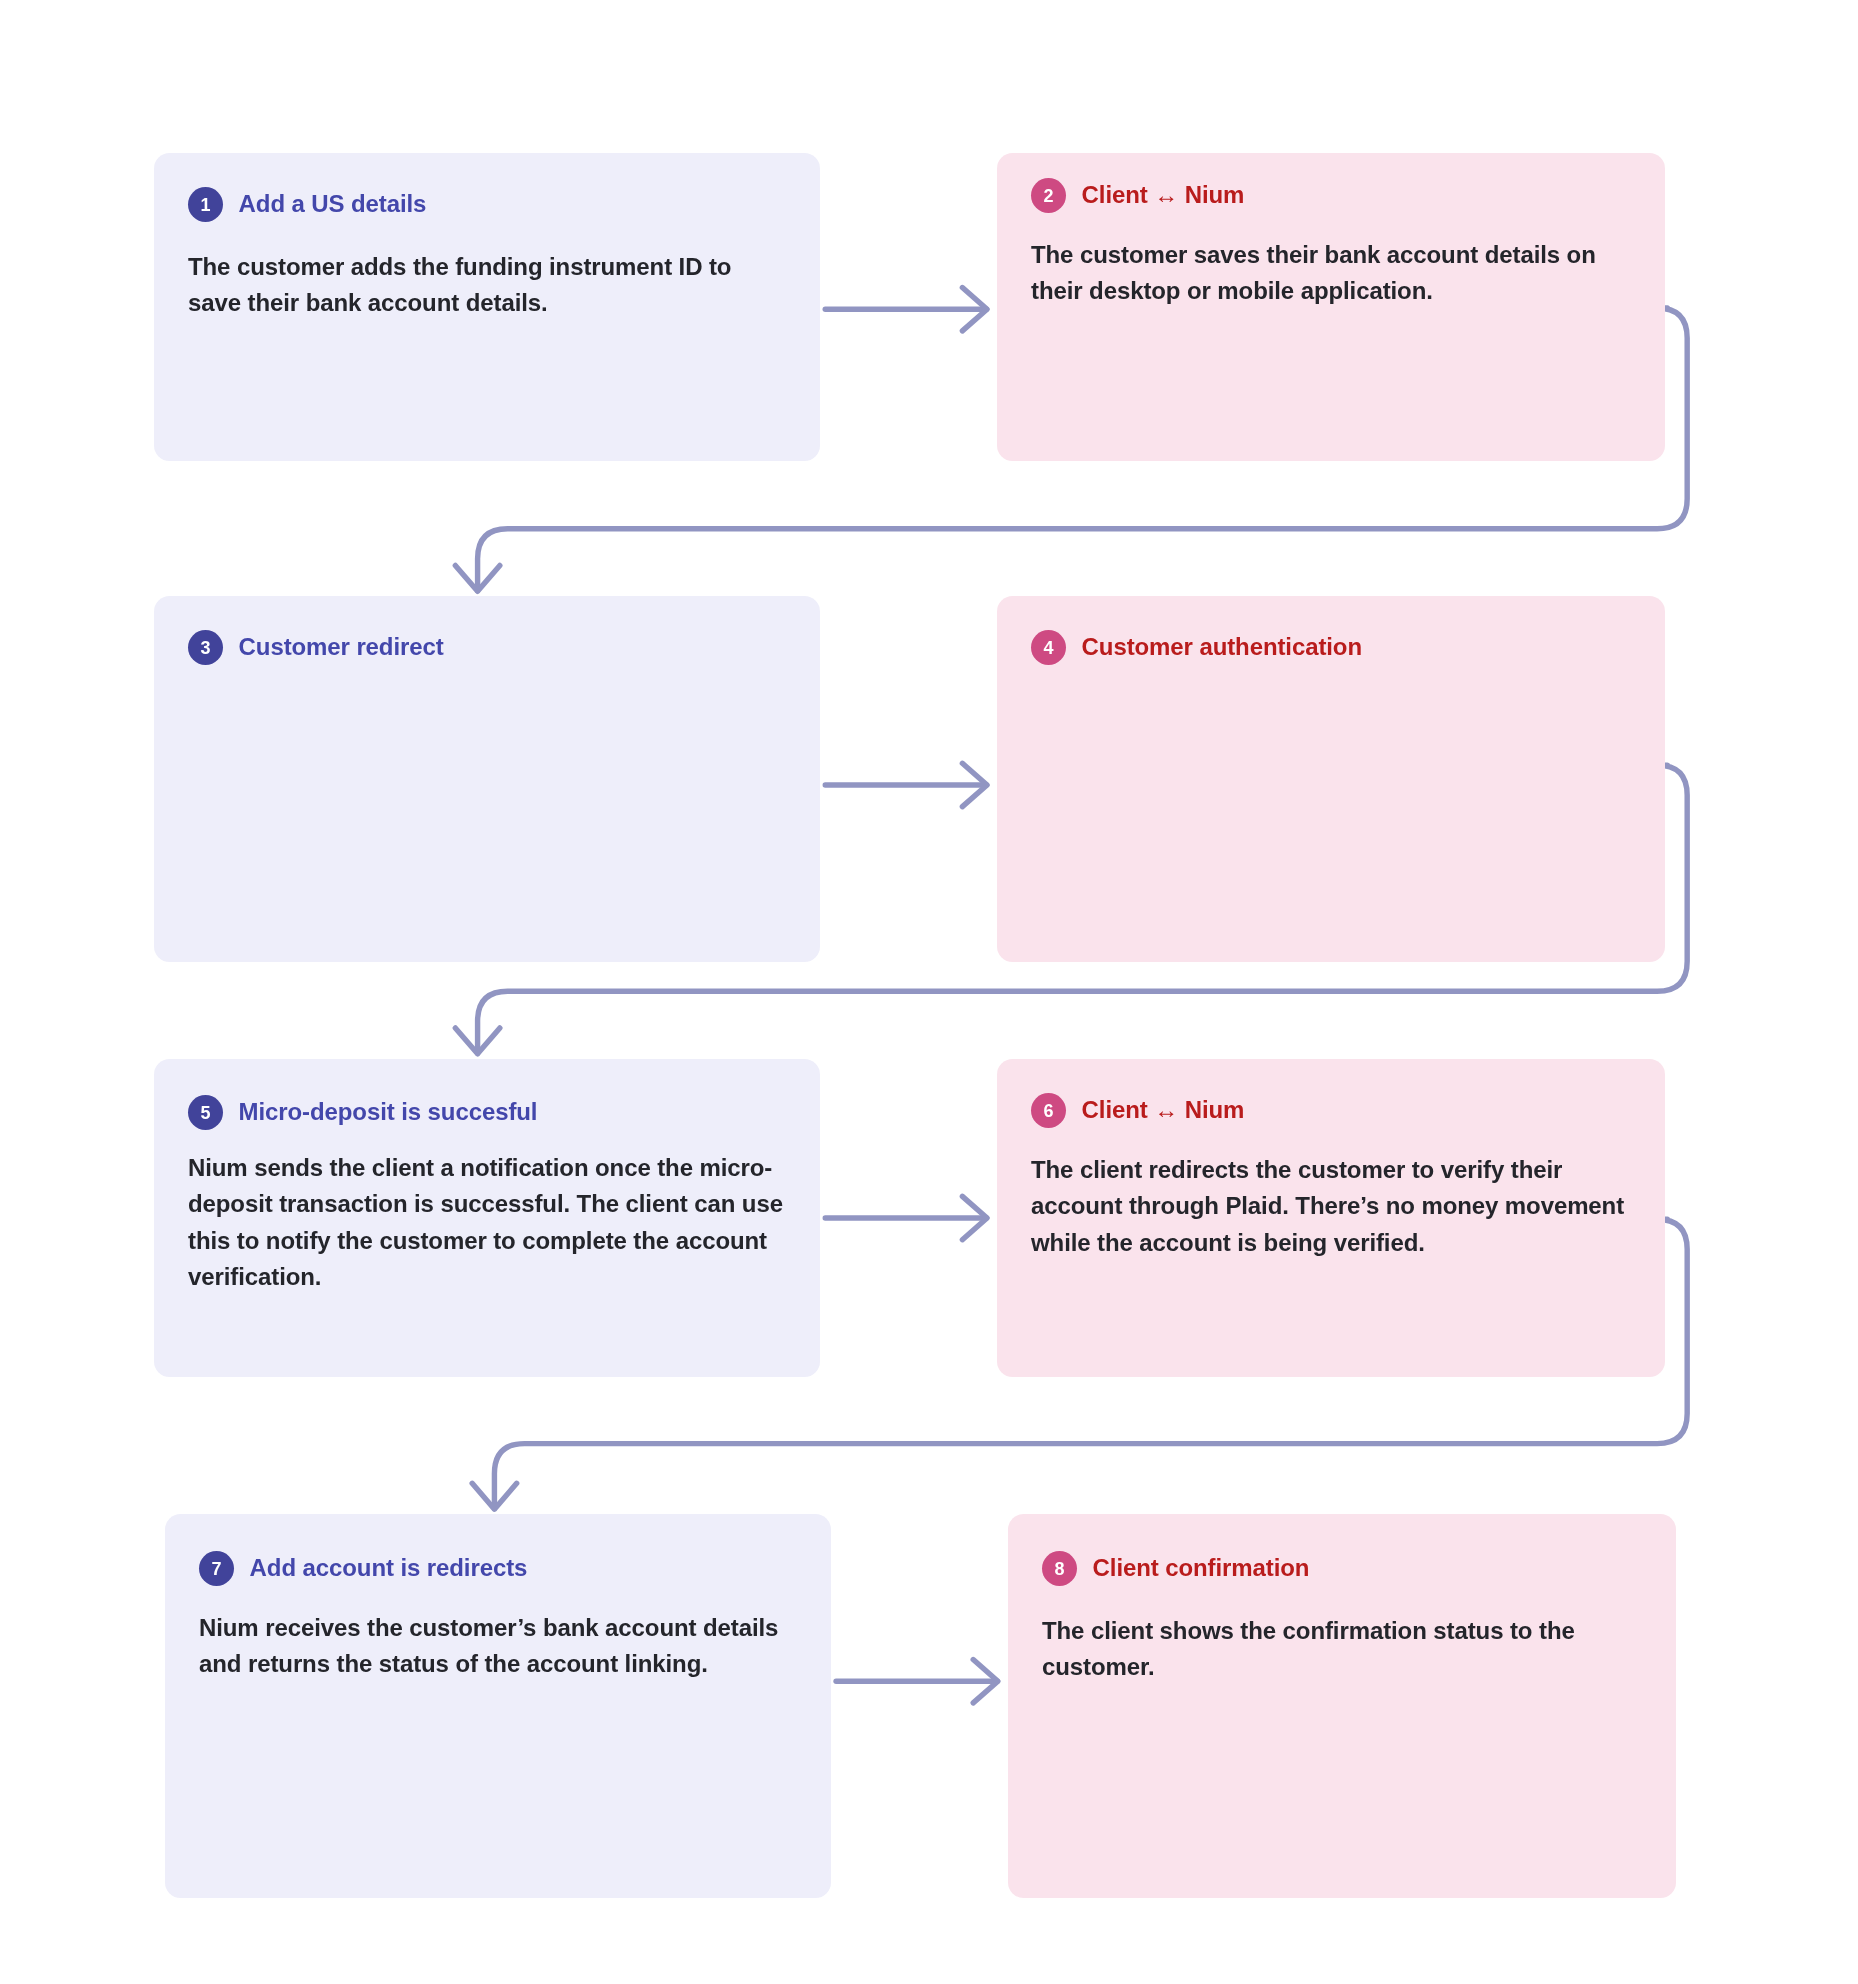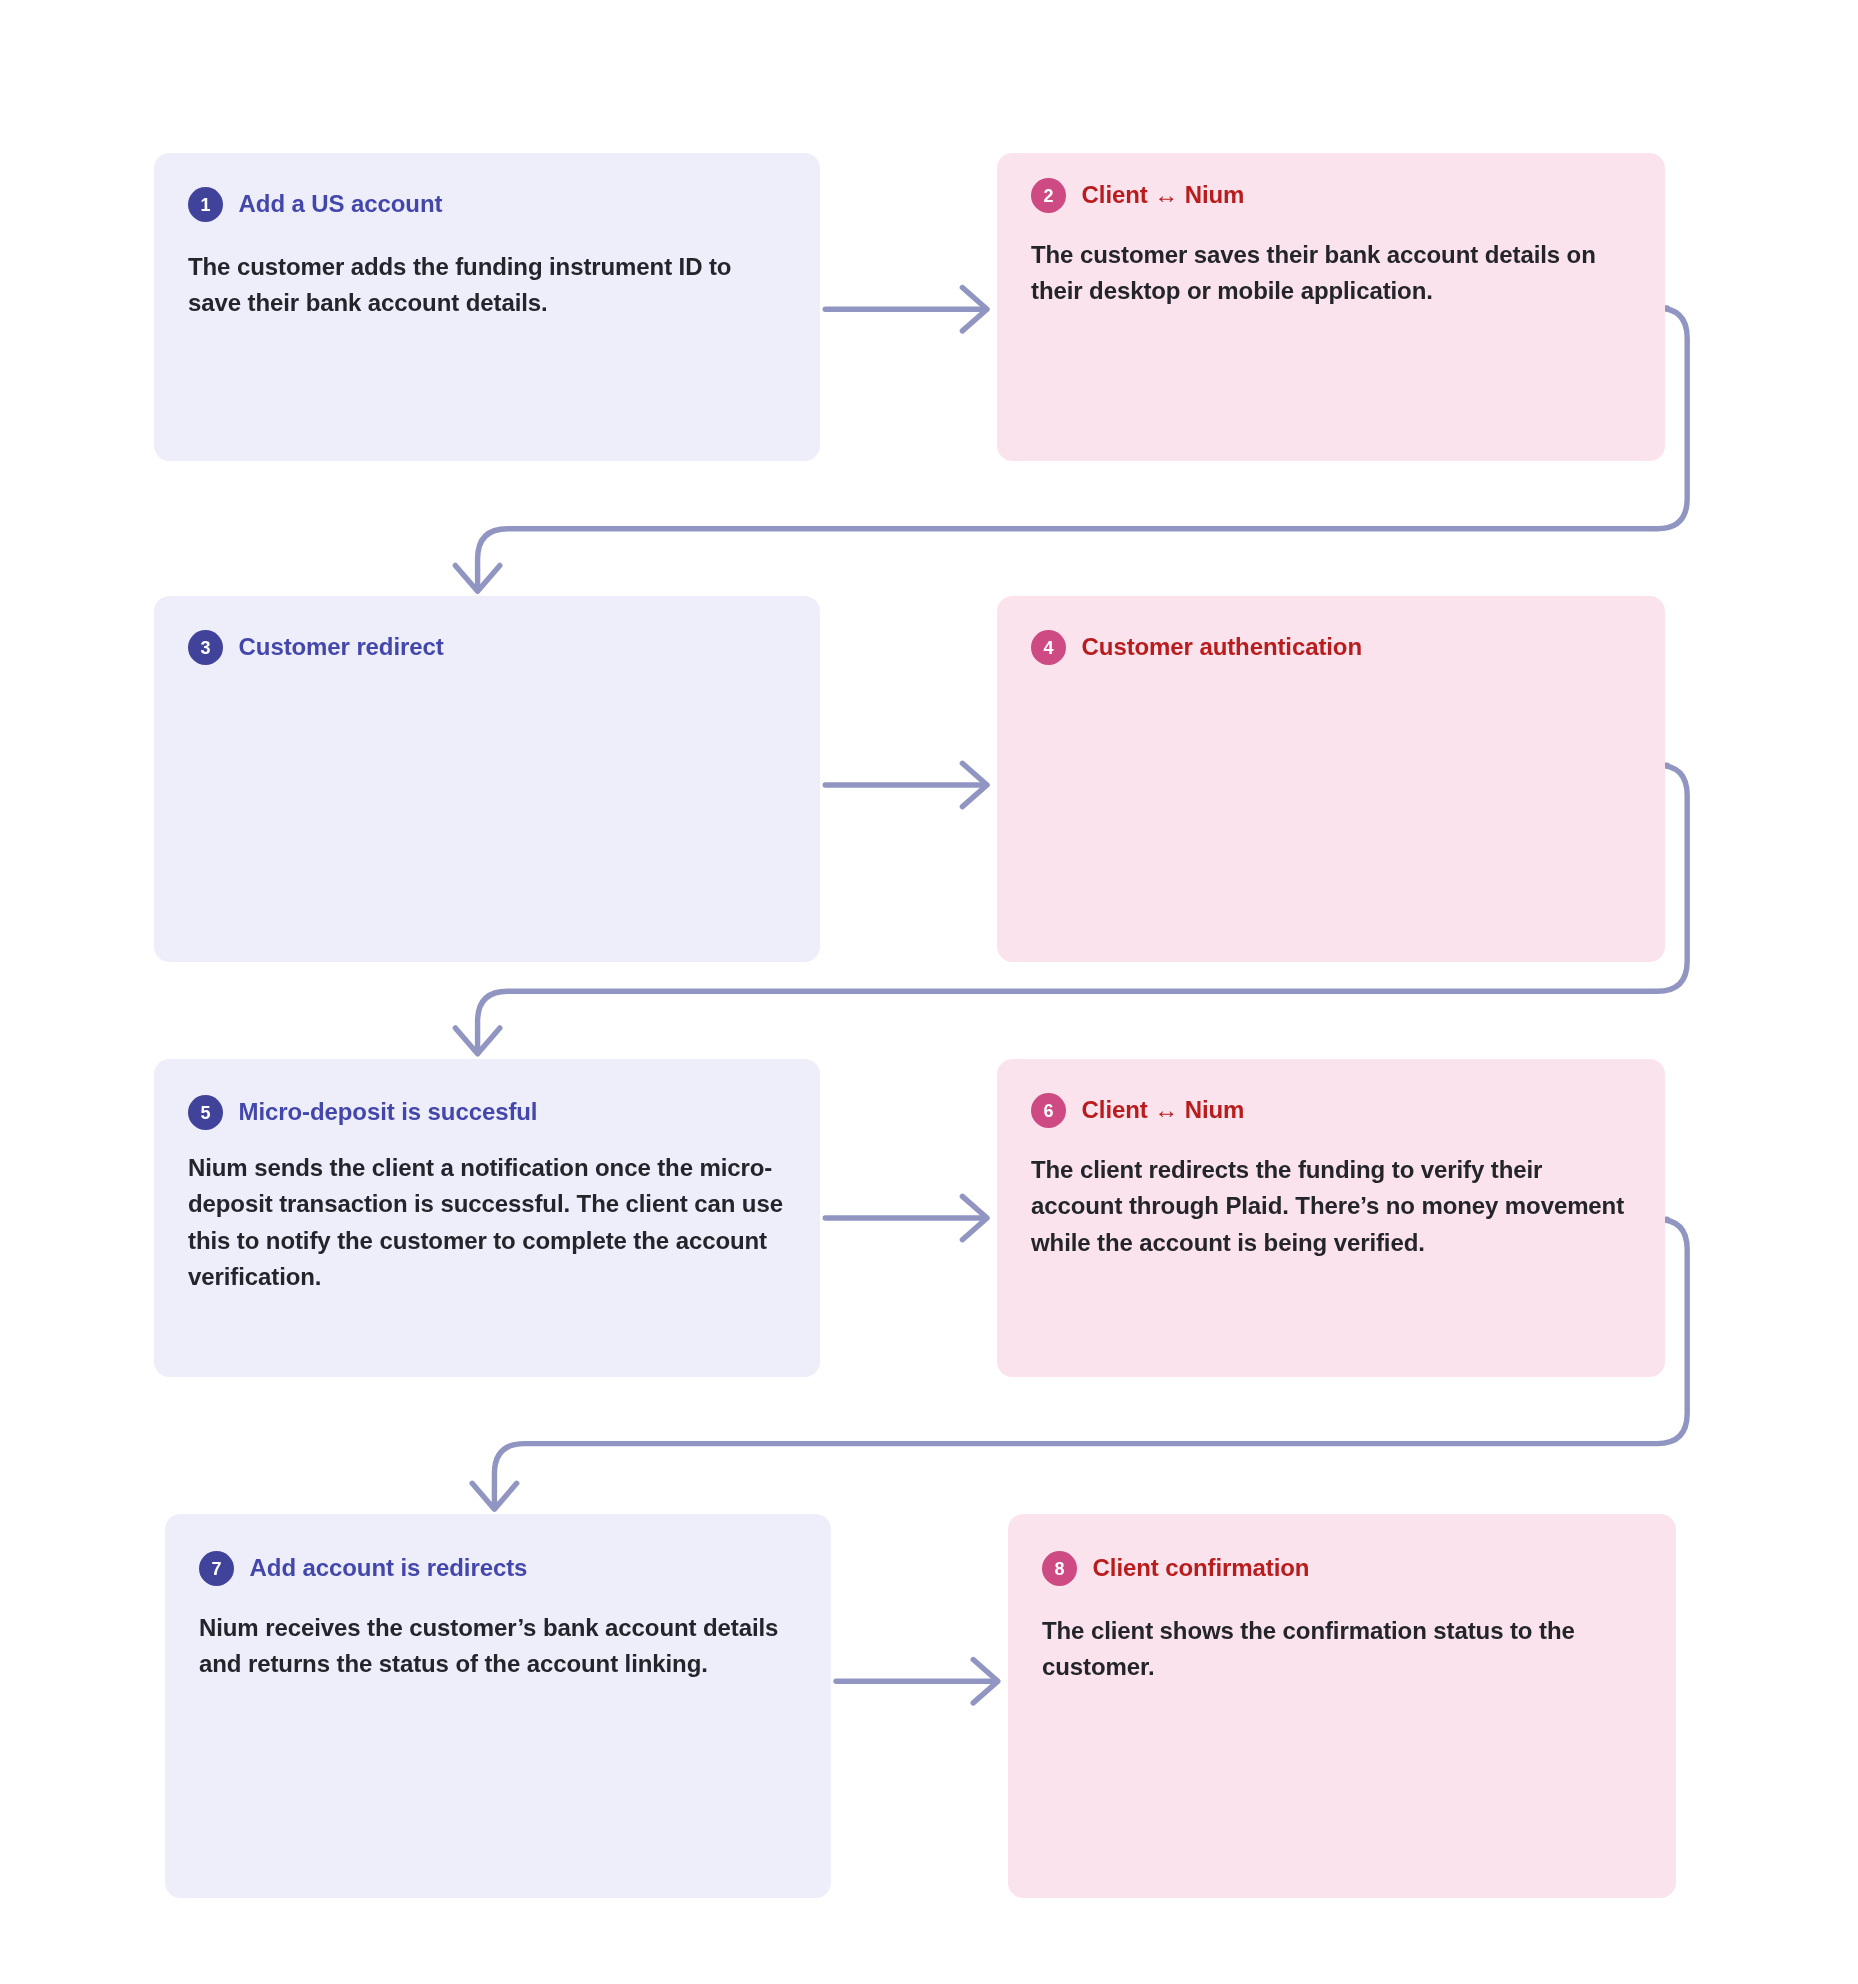--- a/index.html
+++ b/index.html
@@ -136,21 +136,21 @@
 
     <g>
       <path class="conn" d="M 1390 2795 L 1658 2795"></path>
       <path class="conn" d="M 1618 2759 L 1659 2795 L 1618 2831"></path>
     </g>
   </svg>
 
   <div class="card blue" style="left:154px; top:153px; width:666px; height:308px;">
     <div class="card-head">
       <div class="badge blue">1</div>
-      <div class="card-title blue">Add a US account</div>
+      <div class="card-title blue">Add a US details</div>
     </div>
     <div class="card-body">The customer adds the funding instrument ID to save their bank account details.</div>
   </div>
 
   <div class="card pink" style="left:997px; top:153px; width:668px; height:308px; padding-top:25px;">
     <div class="card-head">
       <div class="badge pink">2</div>
       <div class="card-title pink">Client ↔ Nium</div>
     </div>
     <div class="card-body snug">The customer saves their bank account details on their desktop or mobile application.</div>
@@ -176,21 +176,21 @@
       <div class="card-title blue">Micro-deposit is succesful</div>
     </div>
     <div class="card-body tight">Nium sends the client a notification once the micro-deposit transaction is successful. The client can use this to notify the customer to complete the account verification.</div>
   </div>
 
   <div class="card pink" style="left:997px; top:1059px; width:668px; height:318px;">
     <div class="card-head">
       <div class="badge pink">6</div>
       <div class="card-title pink">Client ↔ Nium</div>
     </div>
-    <div class="card-body snug">The client redirects the funding to verify their account through Plaid. There’s no money movement while the account is being verified.</div>
+    <div class="card-body snug">The client redirects the customer to verify their account through Plaid. There’s no money movement while the account is being verified.</div>
   </div>
 
   <div class="card blue" style="left:165px; top:1514px; width:666px; height:384px; padding-top:37px;">
     <div class="card-head">
       <div class="badge blue">7</div>
       <div class="card-title blue">Add account is redirects</div>
     </div>
     <div class="card-body snug">Nium receives the customer’s bank account details and returns the status of the account linking.</div>
   </div>
 

